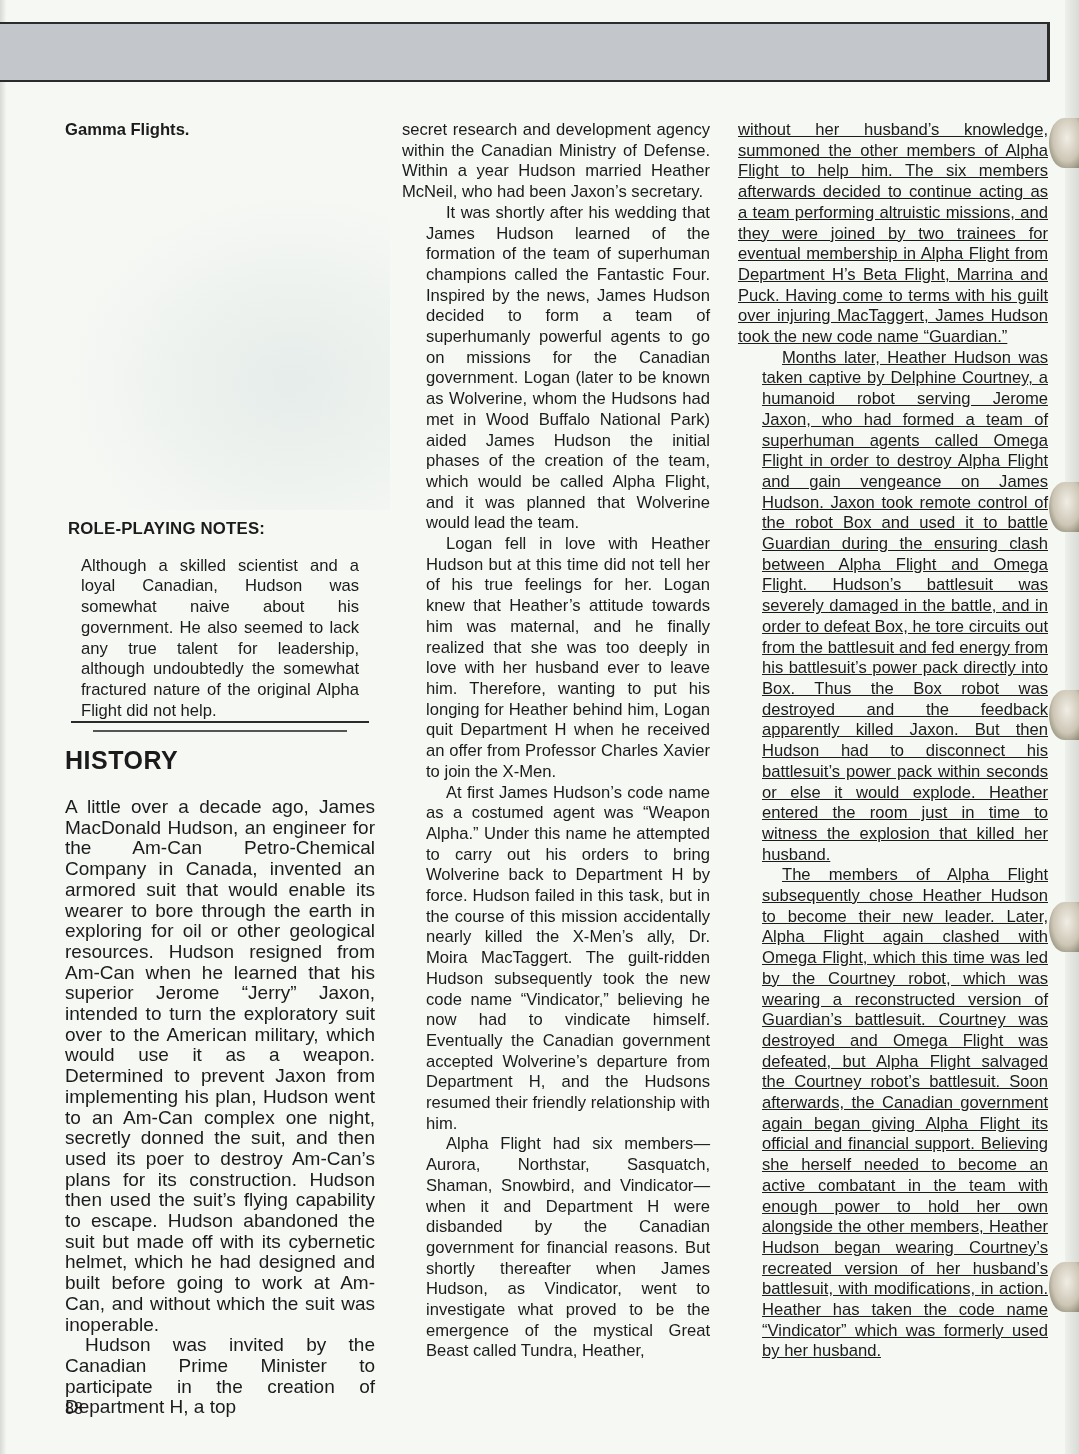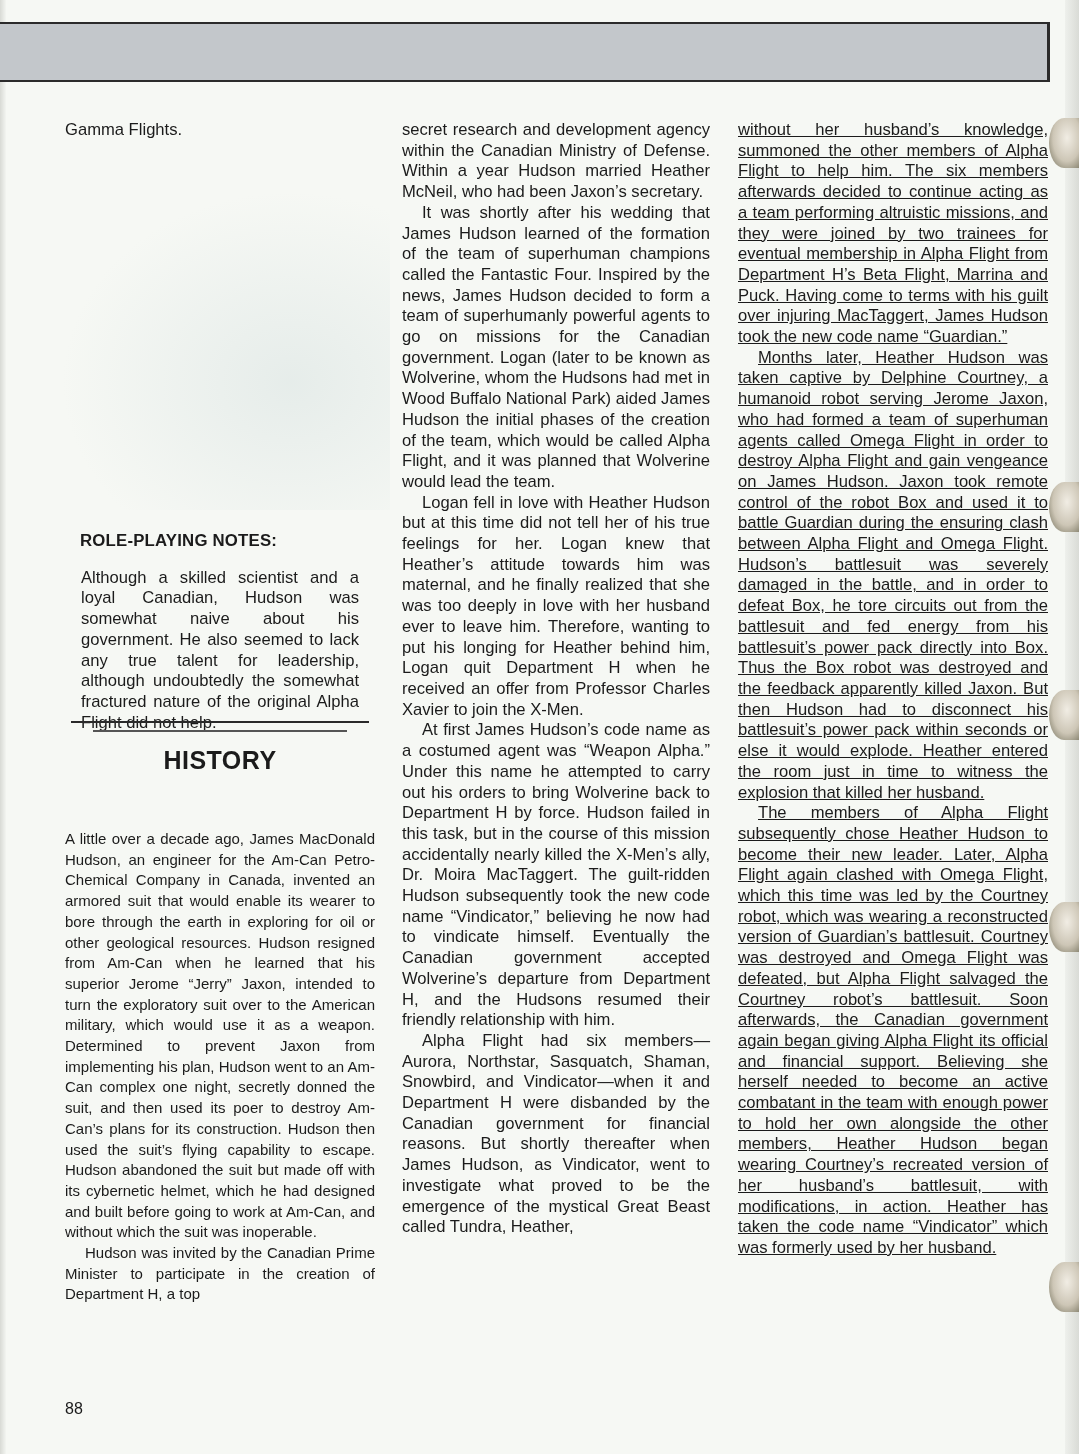--- a/index.html
+++ b/index.html
@@ -20,37 +20,37 @@
   }
   .header-bar {
     position: absolute; left: 0; top: 22px; width: 1047px; height: 56px;
     background: #c3c7cb;
     border-top: 2px solid #2b2b2b;
     border-bottom: 2px solid #2b2b2b;
     border-right: 3px solid #2b2b2b;
   }
   .col { position: absolute; font-size: 16.6px; line-height: 20.7px; text-align: justify; }
   .col p { margin: 0; }
-  .col p.indent { text-indent: 20px; }
+  .col p.indent { text-indent: 20px; margin-left: 24px; }
   #col1 { left: 65px; top: 120px; width: 310px; }
   #col2 { left: 402px; top: 120px; width: 308px; }
   #col3 { left: 738px; top: 120px; width: 310px; text-decoration: underline; }
   .heading {
-    font-weight: bold; font-size: 16.8px; letter-spacing: 0.2px; margin: 15px;
+    font-weight: bold; font-size: 16.8px; letter-spacing: 0.2px; margin: 3px;
   }
-  .gamma { margin: 0 0 12px 0; }
+  .gamma { margin: 0 0 12px 0; font-weight: bold; }
   .add-notes { margin-bottom: 0; }
   .rp-block { position: absolute; left: 65px; top: 516px; width: 310px; font-size: 16.6px; line-height: 20.7px; text-align: justify; }
   .rule1 { position: absolute; left: 71px; top: 721px; width: 298px; height: 2px; background: #2a2a2a; }
   .rule2 { position: absolute; left: 93px; top: 730px; width: 254px; height: 2px; background: #555; }
   .history-title {
-    position: absolute; left: 65px; top: 746px; width: 310px; text-align: center;
+    position: absolute; left: 65px; top: 746px; width: 310px; 
     font-size: 25px; font-weight: bold; letter-spacing: 0.5px;
   }
-  .hist-block { position: absolute; left: 65px; top: 797px; width: 310px; font-size: 15px; line-height: 20.7px; text-align: justify; margin-top: 32px; }
+  .hist-block { position: absolute; left: 65px; top: 797px; width: 310px; font-size: 19px; line-height: 20.7px; text-align: justify; }
   .hist-block p { margin: 0; }
   .hist-block p.indent { text-indent: 20px; }
   .page-number { position: absolute; left: 65px; top: 1400px; font-weight: normal; font-size: 16px; }
   .binder-hole {
     position: absolute; right: 0; width: 30px; height: 50px;
     border-radius: 50% 0 0 50%;
     background: radial-gradient(ellipse at 60% 40%, #f1ede4 0%, #cdc6b6 55%, #6d6a55 100%);
   }
   .bg-image {
     position: absolute; left: 60px; top: 190px; width: 330px; height: 320px;

